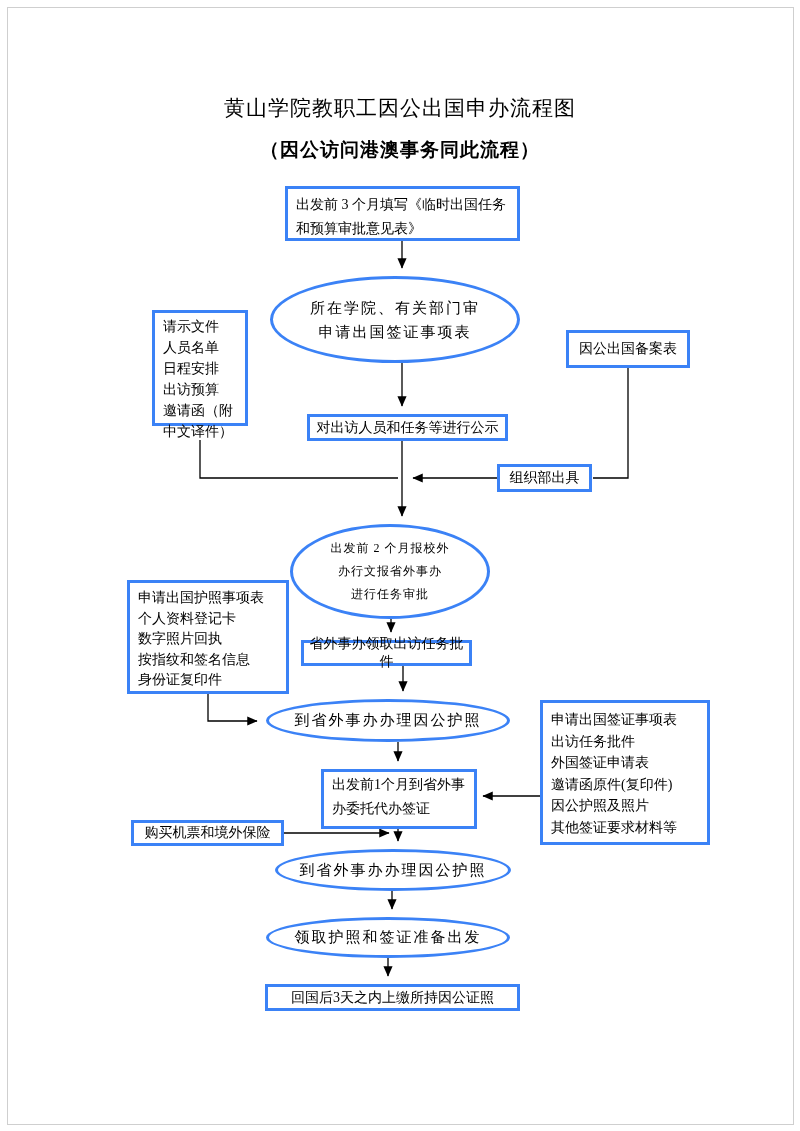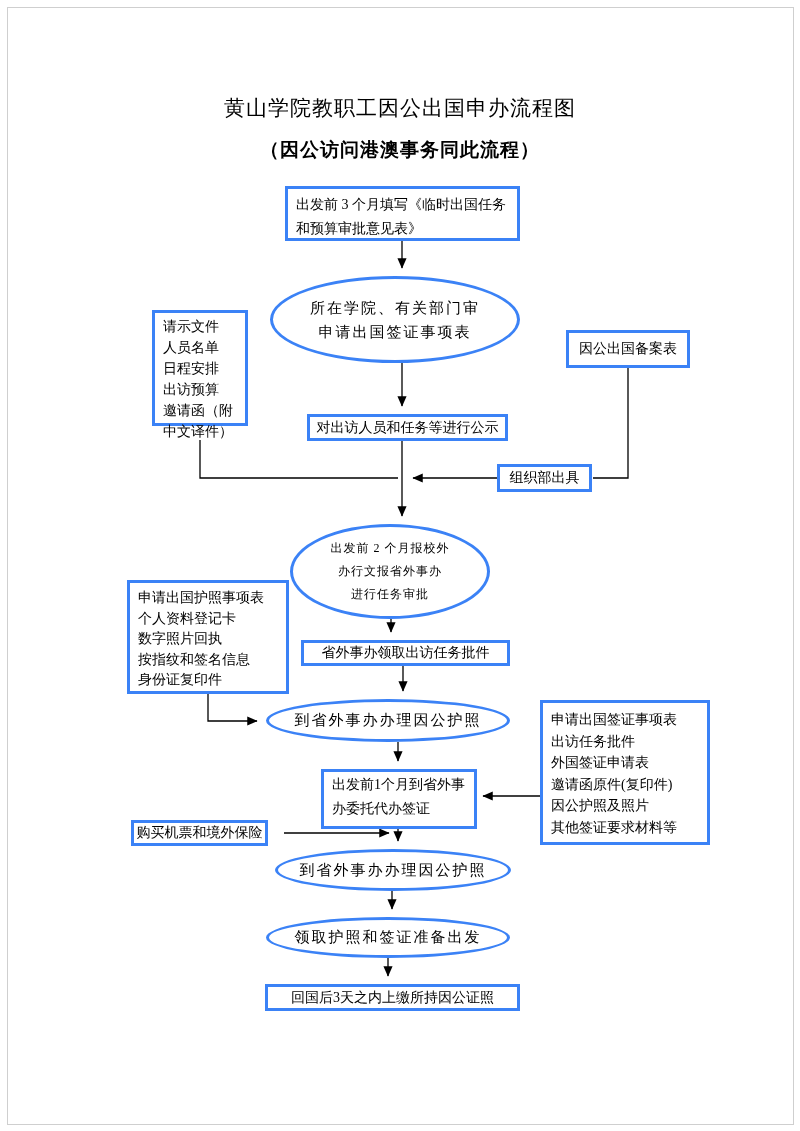--- a/index.html
+++ b/index.html
@@ -117,35 +117,35 @@
   <div class="node ellipse" style="left:290px; top:524px; width:200px; height:95px; line-height:23px; font-size:12px; letter-spacing:1px;">出发前 2 个月报校外
 办行文报省外事办
 进行任务审批</div>
 
   <div class="node box-left" style="left:127px; top:580px; width:162px; height:114px; padding:5px 8px; line-height:20.5px;">申请出国护照事项表
 个人资料登记卡
 数字照片回执
 按指纹和签名信息
 身份证复印件</div>
 
-  <div class="node box-center" style="left:301px; top:640px; width:209px; height:26px;">省外事办领取出访任务批件</div>
+  <div class="node box-center" style="left:301px; top:640px; width:171px; height:26px;">省外事办领取出访任务批件</div>
 
   <div class="node box-left" style="left:540px; top:700px; width:170px; height:145px; padding:6px 8px; line-height:21.5px;">申请出国签证事项表
 出访任务批件
 外国签证申请表
 邀请函原件(复印件)
 因公护照及照片
 其他签证要求材料等</div>
 
   <div class="node ellipse" style="left:266px; top:699px; width:244px; height:43px;">到省外事办办理因公护照</div>
 
   <div class="node box-left" style="left:321px; top:769px; width:156px; height:60px; padding:1px 8px; line-height:24px;">出发前1个月到省外事
 办委托代办签证</div>
 
-  <div class="node box-center" style="left:131px; top:820px; width:137px; height:26px;">购买机票和境外保险</div>
+  <div class="node box-center" style="left:131px; top:820px; width:153px; height:26px;">购买机票和境外保险</div>
 
   <div class="node ellipse" style="left:275px; top:849px; width:236px; height:42px;">到省外事办办理因公护照</div>
 
   <div class="node ellipse" style="left:266px; top:917px; width:244px; height:41px;">领取护照和签证准备出发</div>
 
   <div class="node box-center" style="left:265px; top:984px; width:255px; height:27px;">回国后3天之内上缴所持因公证照</div>
 
 </div>
 
 </body></html>

